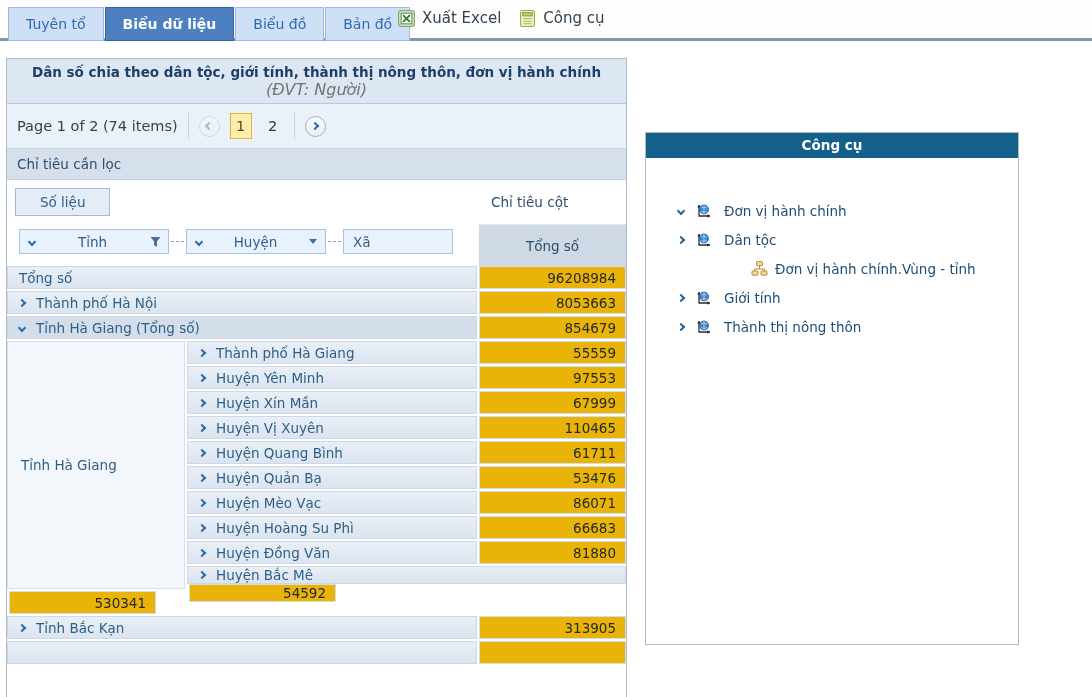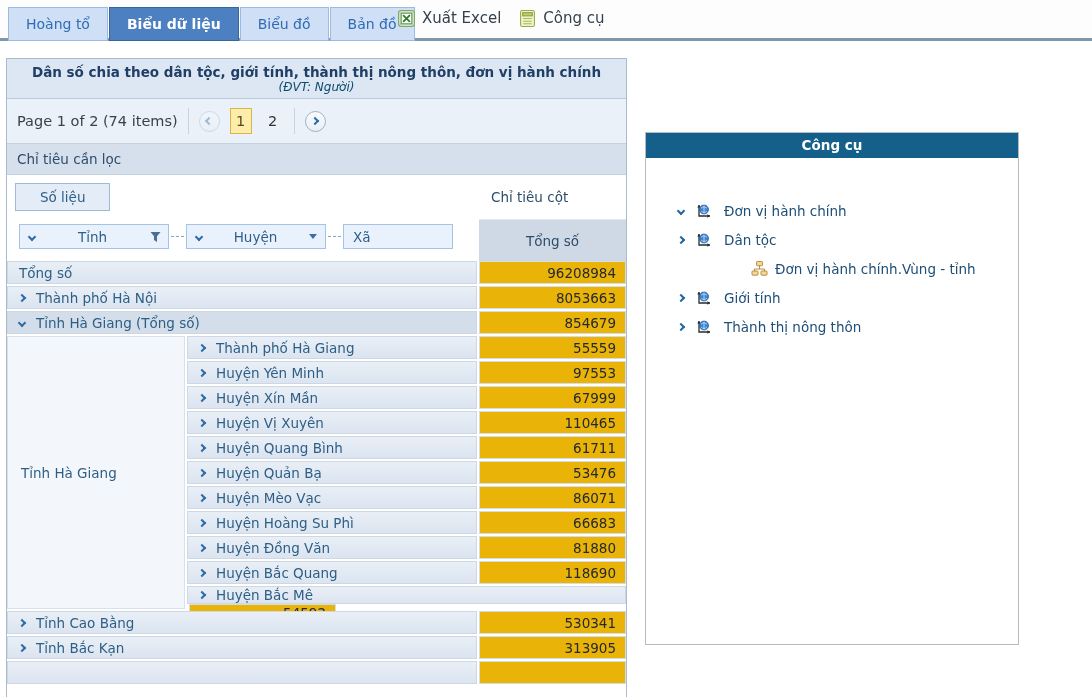--- a/index.html
+++ b/index.html
@@ -17,21 +17,21 @@
   .toolbar { position:absolute; left:398px; top:9px; display:flex; gap:18px; align-items:flex-start;
              font-size:15px; color:#33424e; }
   .tbtn { display:flex; align-items:center; gap:7px; cursor:pointer; }
 
   
   .pivot { position:absolute; left:6px; top:58px; width:621px; height:639px;
            border:1px solid #a9bccd; border-bottom:none; overflow:hidden; background:#fff; }
   .title-block { background:#dde7f3; border-bottom:1px solid #bac9da; text-align:center;
                  padding:5px 8px 4px; }
   .title-block .t1 { font-size:13.5px; font-weight:bold; color:#1f3f66; }
-  .title-block .t2 { font-size:12px; font-style:italic; color:#0c4a6e; }
+  .title-block .t2 { font-size:16px; font-style:italic; color:#737373; }
   .pager { background:#ebf1f9; height:45px; display:flex; align-items:center; gap:10px;
            padding-left:10px; border-bottom:1px solid #c4d2e2; font-size:14.5px; color:#39424c; }
   .pg-sep { width:1px; height:26px; background:#c7d3e0; }
   .pg-circle { width:21px; height:21px; border:1px solid #9fb0c0; border-radius:50%;
                background:linear-gradient(#fafcfe,#e9eff5); display:flex; align-items:center;
                justify-content:center; cursor:pointer; }
   .pg-circle.disabled { opacity:.4; cursor:default; }
   .pg-num { min-width:22px; height:26px; display:flex; align-items:center; justify-content:center;
             font-size:14.5px; color:#333; cursor:pointer; padding:0 3px; }
   .pg-num.current { background:#fcedA2; background:#fcedaa; border:1px solid #d9b54c;
@@ -89,21 +89,21 @@
   .titem .chev { border-color:#2567a0; }
   .tchild { display:flex; align-items:center; gap:7px; height:29px; color:#1d4e77;
             font-size:13.5px; padding-left:73px; cursor:pointer; }
   svg { flex:none; }
 </style>
 </head>
 <body>
 
 <div class="tabbar">
   <div class="tabs">
-    <div class="tab">Hoàng tổ</div>
+    <div class="tab">Tuyên tổ</div>
     <div class="tab active">Biểu dữ liệu</div>
     <div class="tab">Biểu đồ</div>
     <div class="tab">Bản đồ</div>
   </div>
   <div class="toolbar">
     <span class="tbtn">
       <svg width="17" height="17" viewBox="0 0 16 16">
         <rect x="0.5" y="0.5" width="15" height="15" rx="2.5" fill="#cfe3c4" stroke="#7fa96b"></rect>
         <rect x="3" y="3" width="10" height="10" fill="#ffffff" stroke="#5e9150"></rect>
         <path d="M4.8 4.8l6.4 6.4M11.2 4.8l-6.4 6.4" stroke="#2f7a2f" stroke-width="1.7"></path>
@@ -258,39 +258,28 @@
         <div class="row">
           <div class="cat">
             <span class="chev"></span>
             <span>Huyện Đồng Văn</span>
           </div>
           <div class="val">81880</div>
         </div>
         <div class="row">
           <div class="cat">
             <span class="chev"></span>
-            <span>Huyện Bắc Quang</span>
-          </div>
-          <div class="val">118690</div>
-        </div>
-        <div class="row">
-          <div class="cat">
-            <span class="chev"></span>
             <span>Huyện Bắc Mê</span>
           </div>
           <div class="val">54592</div>
         </div>
       </div>
     </div>
 
     <div class="row">
-      <div class="cat">
-        <span class="chev"></span>
-        <span>Tỉnh Cao Bằng</span>
-      </div>
       <div class="val">530341</div>
     </div>
 
     <div class="row">
       <div class="cat">
         <span class="chev"></span>
         <span>Tỉnh Bắc Kạn</span>
       </div>
       <div class="val">313905</div>
     </div>

